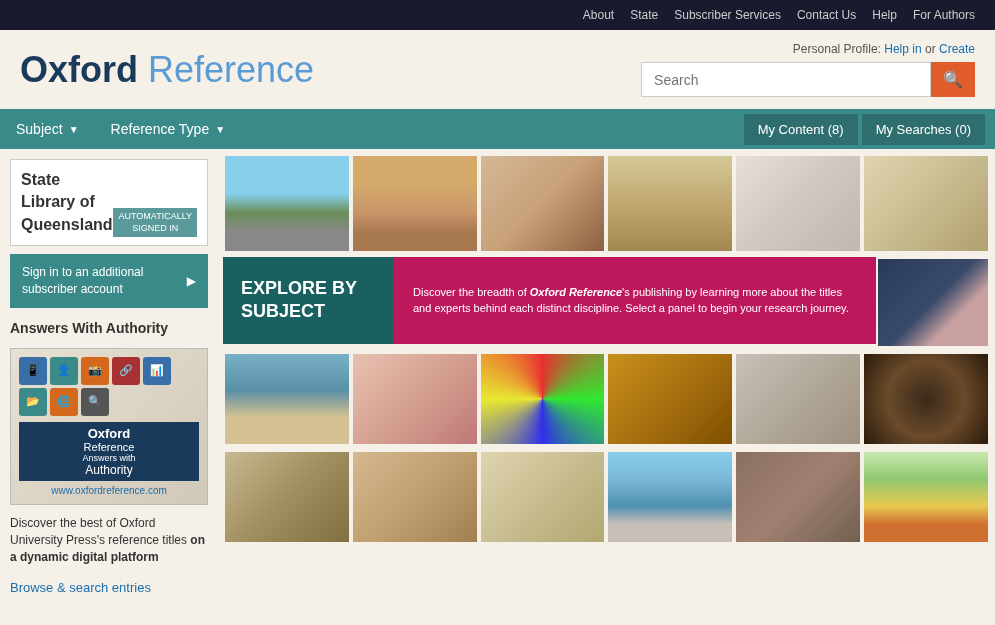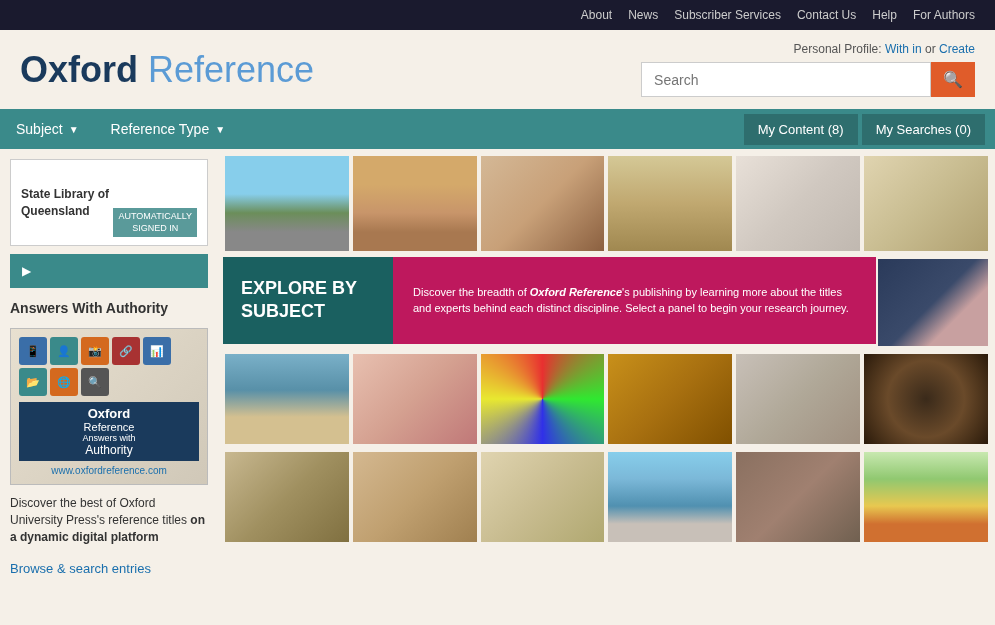--- a/index.html
+++ b/index.html
@@ -247,37 +247,37 @@
       min-width: 110px;
       background: #2a3a5a;
       margin: 2px;
     }
   </style>
 </head>
 <body>
 
 <div id="top-nav">
   <a>About</a>
-  <a>News</a>
+  <a>State</a>
   <a>Subscriber Services</a>
   <a>Contact Us</a>
   <a>Help</a>
   <a>For Authors</a>
 </div>
 
 <div id="header">
   <div id="logo">
     <span class="oxford">Oxford</span>
     <span style="color:#1a3a5c;font-weight:300"> </span>
     <span class="reference">Reference</span>
   </div>
   <div id="header-right">
     <div id="profile-bar">
       <span>Personal Profile:</span>
-      <a>With in</a>
+      <a>Help in</a>
       <span> or </span>
       <a>Create</a>
     </div>
     <div id="search-bar">
       <input type="text" placeholder="Search" style="">
       <button>
         <span>🔍</span>
       </button>
     </div>
   </div>
@@ -297,31 +297,35 @@
   <div id="nav-right">
     <button class="nav-btn">My Content (8)</button>
     <button class="nav-btn">My Searches (0)</button>
   </div>
 </div>
 
 <div id="content">
 
   <div id="sidebar">
     <div id="institution-box">
-      <div id="institution-name" style="font-size:12px;line-height:1.4">
+      <div id="institution-name" style="font-size:16px;line-height:1.4">
         <span>State Library of
 Queensland</span>
       </div>
       <div id="auto-signed">
         <div>AUTOMATICALLY</div>
         <div>SIGNED IN</div>
       </div>
     </div>
 
     <div id="sign-in-link">
+      <span style="font-size:12px;line-height:1.4">
+        <span>Sign in to an additional
+subscriber account</span>
+      </span>
       <span class="arrow">▶</span>
     </div>
 
     <div id="answers-title">Answers With Authority</div>
 
     <div id="promo-box">
       <div id="promo-icons">
         <div class="promo-icon blue">📱</div>
         <div class="promo-icon teal">👤</div>
         <div class="promo-icon orange">📸</div>

